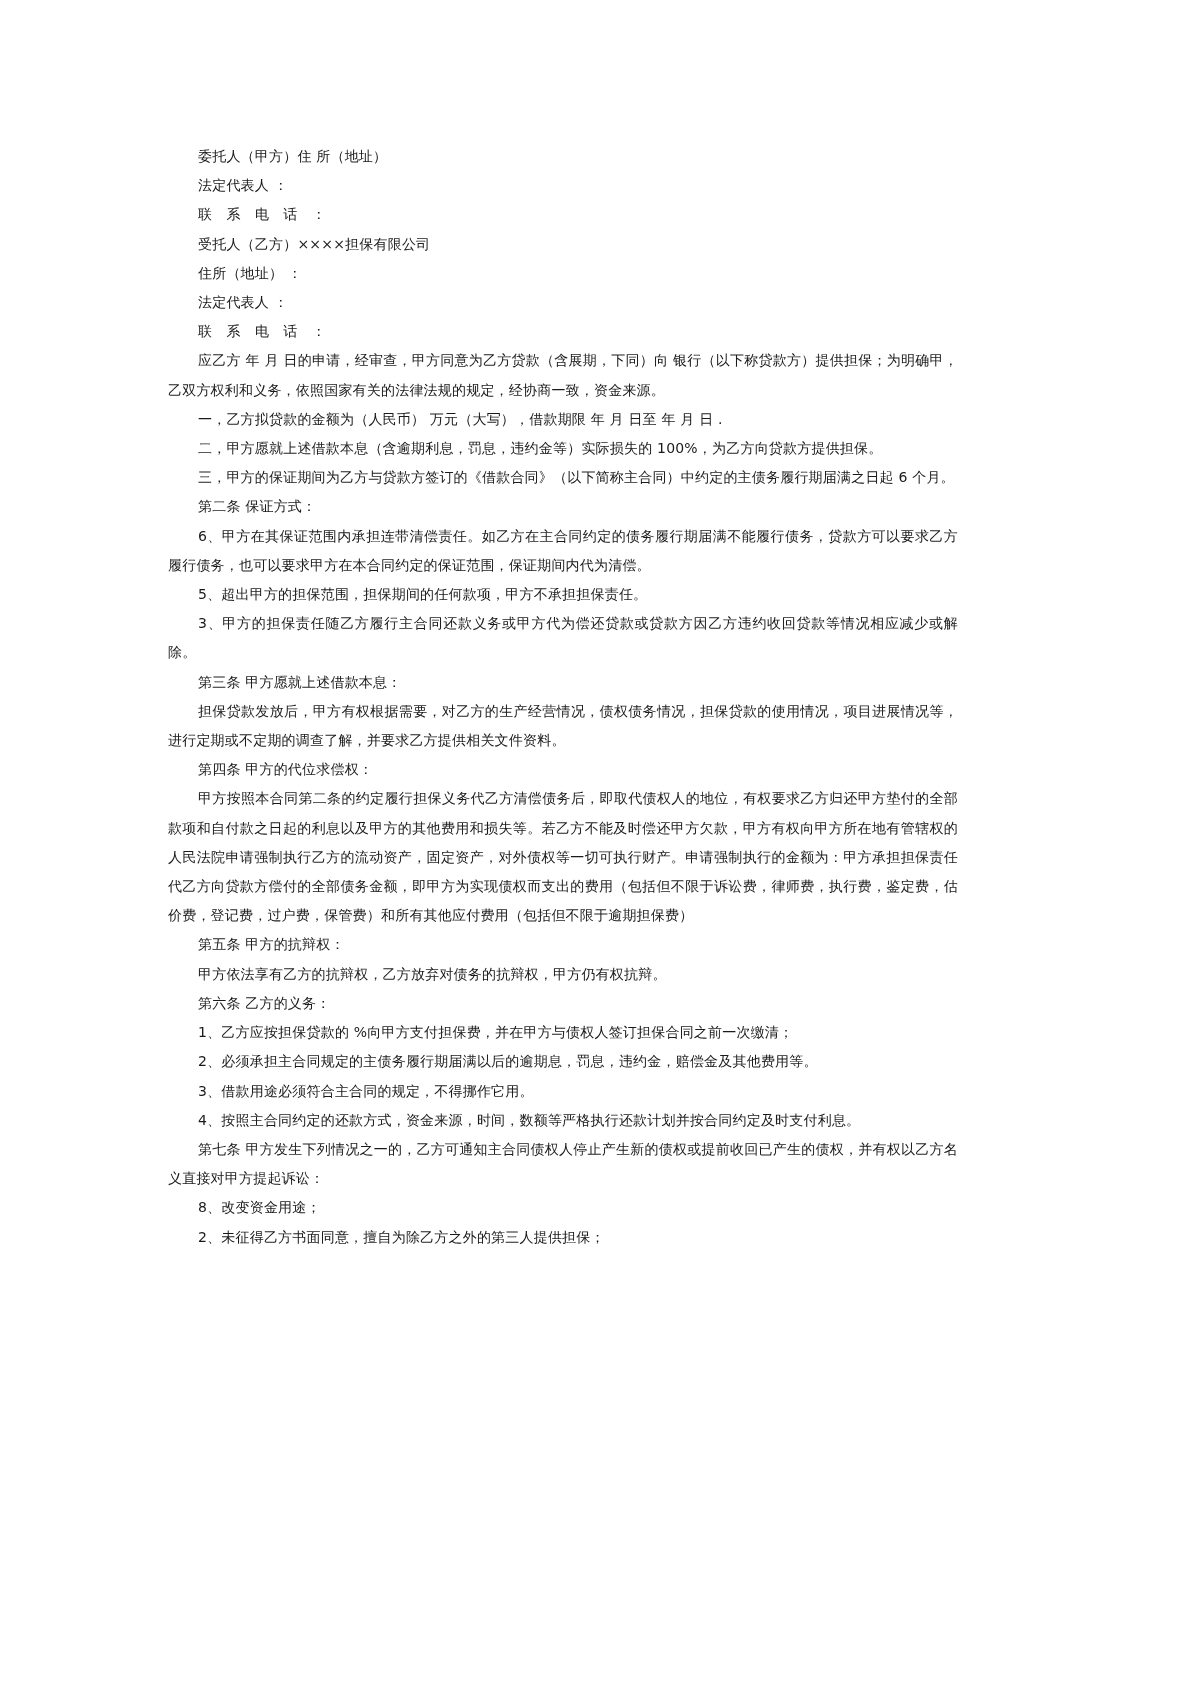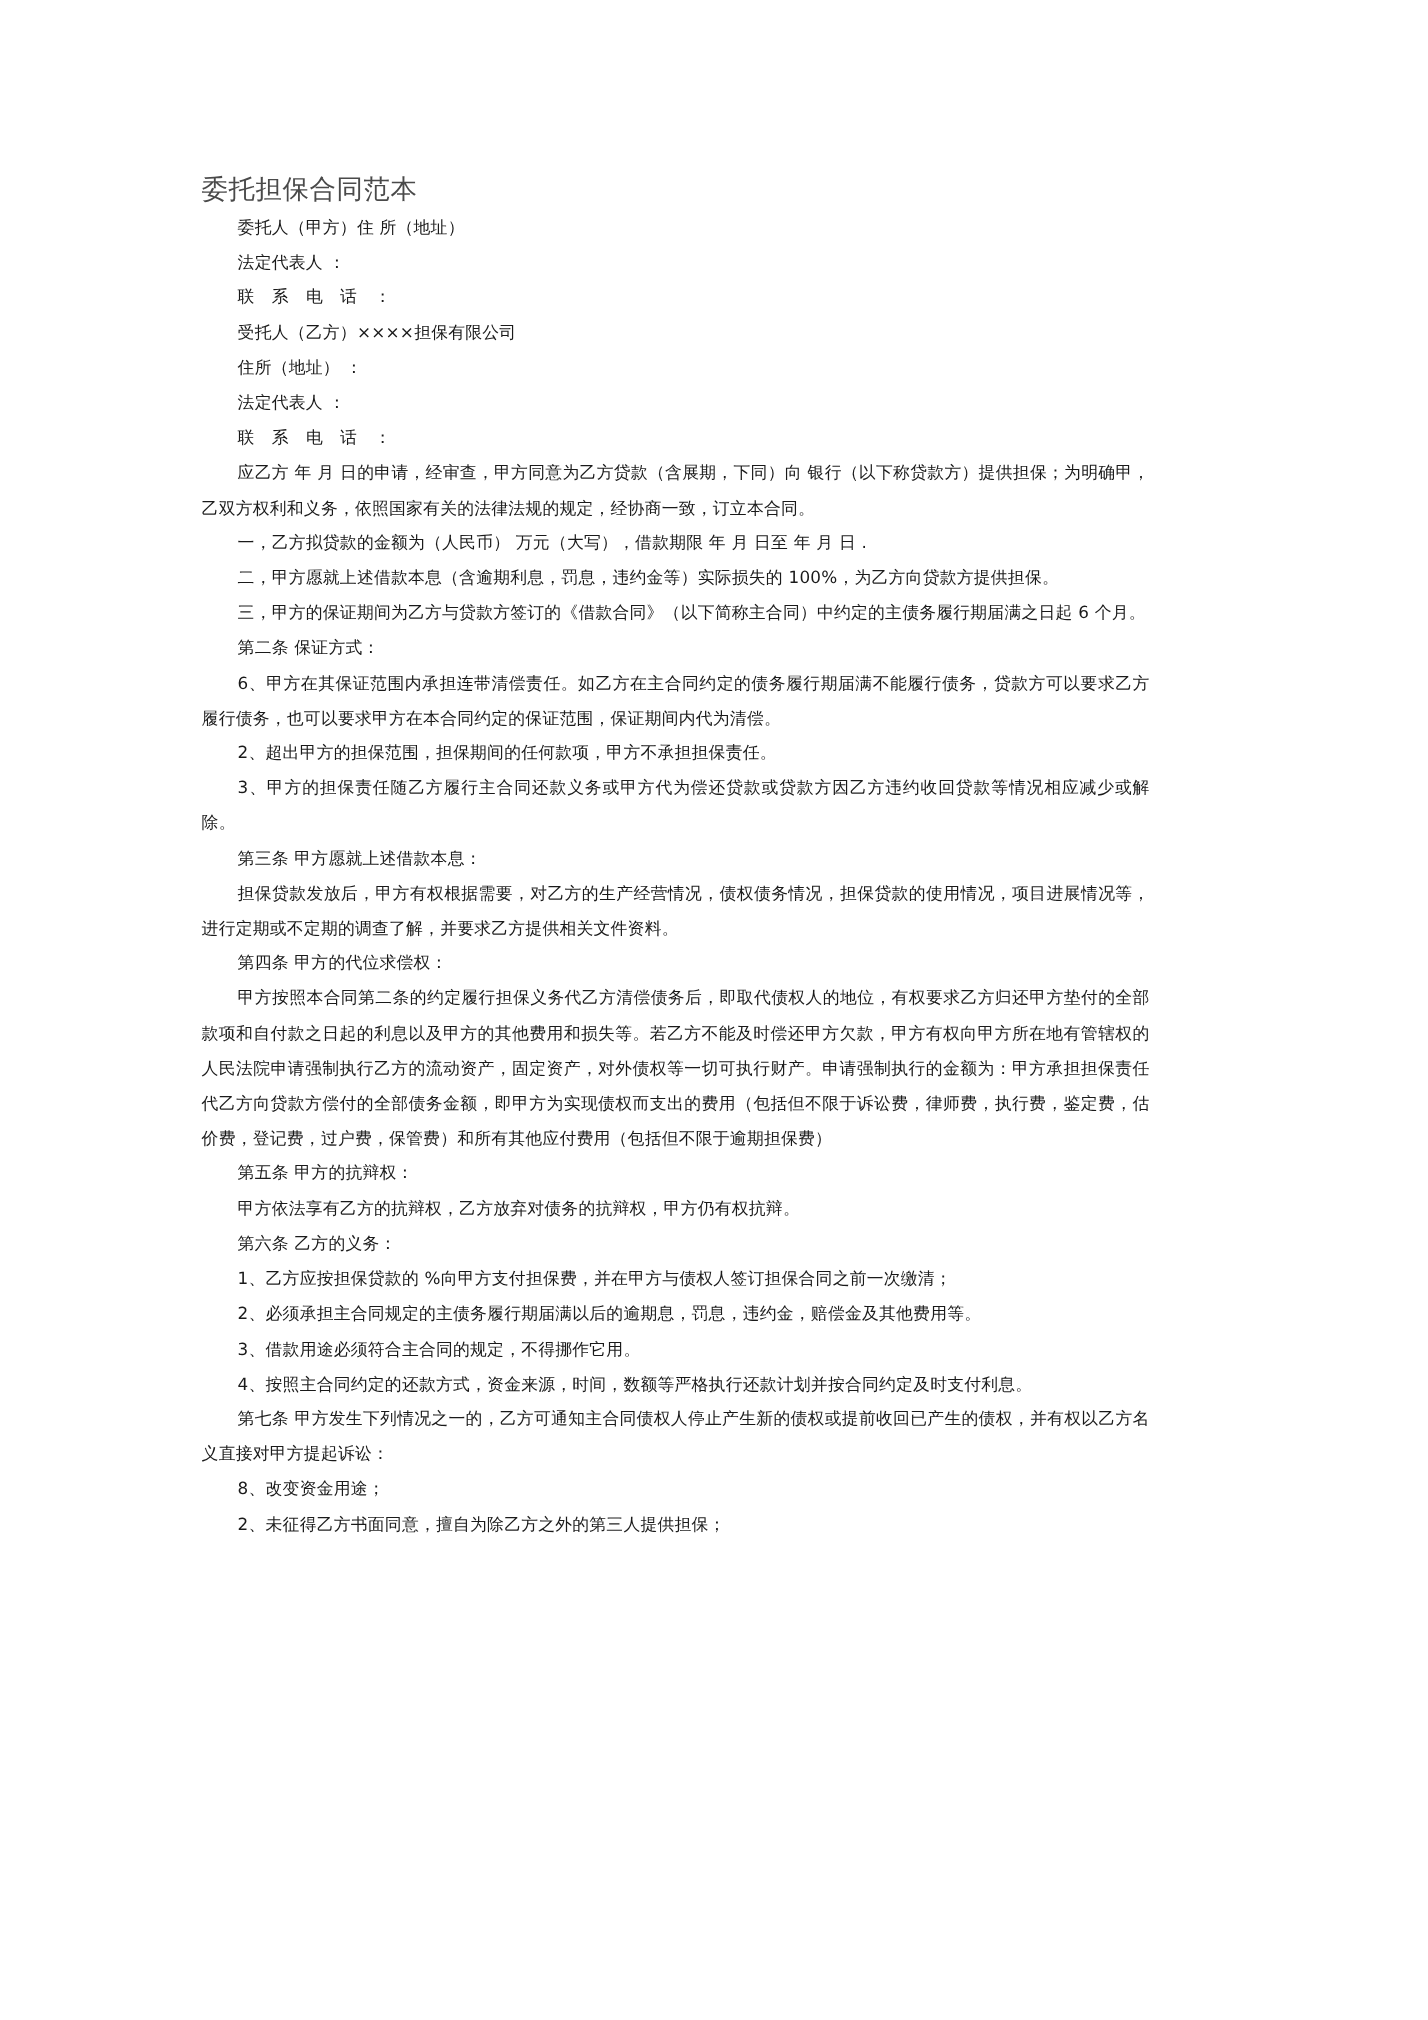--- a/index.html
+++ b/index.html
@@ -28,39 +28,38 @@
       text-indent: 30px;
       text-align: justify;
       letter-spacing: 0.2px;
     }
     .para.spaced { letter-spacing: 5px; }
   </style>
 </head>
 <body>
 
 <div class="page">
-  <h1 class="doc-title">委托担保合同范本</h1>
 
   <p class="para">委托人（甲方）住 所（地址）</p>
   <p class="para">法定代表人 ：</p>
   <p class="para spaced">联 系 电 话 ：</p>
   <p class="para">受托人（乙方）××××担保有限公司</p>
   <p class="para">住所（地址）  ：</p>
   <p class="para">法定代表人 ：</p>
   <p class="para spaced">联 系 电 话 ：</p>
 
-  <p class="para">应乙方 年 月 日的申请，经审查，甲方同意为乙方贷款（含展期，下同）向 银行（以下称贷款方）提供担保；为明确甲，乙双方权利和义务，依照国家有关的法律法规的规定，经协商一致，订立本合同。</p>
+  <p class="para">应乙方 年 月 日的申请，经审查，甲方同意为乙方贷款（含展期，下同）向 银行（以下称贷款方）提供担保；为明确甲，乙双方权利和义务，依照国家有关的法律法规的规定，经协商一致，资金来源。</p>
 
   <p class="para">一，乙方拟贷款的金额为（人民币） 万元（大写），借款期限 年 月 日至 年 月 日 .</p>
   <p class="para">二，甲方愿就上述借款本息（含逾期利息，罚息，违约金等）实际损失的 100%，为乙方向贷款方提供担保。</p>
   <p class="para">三，甲方的保证期间为乙方与贷款方签订的《借款合同》（以下简称主合同）中约定的主债务履行期届满之日起 6 个月。</p>
 
   <p class="para">第二条 保证方式：</p>
   <p class="para">6、甲方在其保证范围内承担连带清偿责任。如乙方在主合同约定的债务履行期届满不能履行债务，贷款方可以要求乙方履行债务，也可以要求甲方在本合同约定的保证范围，保证期间内代为清偿。</p>
-  <p class="para">2、超出甲方的担保范围，担保期间的任何款项，甲方不承担担保责任。</p>
+  <p class="para">5、超出甲方的担保范围，担保期间的任何款项，甲方不承担担保责任。</p>
   <p class="para">3、甲方的担保责任随乙方履行主合同还款义务或甲方代为偿还贷款或贷款方因乙方违约收回贷款等情况相应减少或解除。</p>
 
   <p class="para">第三条 甲方愿就上述借款本息：</p>
   <p class="para">担保贷款发放后，甲方有权根据需要，对乙方的生产经营情况，债权债务情况，担保贷款的使用情况，项目进展情况等，进行定期或不定期的调查了解，并要求乙方提供相关文件资料。</p>
 
   <p class="para">第四条 甲方的代位求偿权：</p>
   <p class="para">甲方按照本合同第二条的约定履行担保义务代乙方清偿债务后，即取代债权人的地位，有权要求乙方归还甲方垫付的全部款项和自付款之日起的利息以及甲方的其他费用和损失等。若乙方不能及时偿还甲方欠款，甲方有权向甲方所在地有管辖权的人民法院申请强制执行乙方的流动资产，固定资产，对外债权等一切可执行财产。申请强制执行的金额为：甲方承担担保责任代乙方向贷款方偿付的全部债务金额，即甲方为实现债权而支出的费用（包括但不限于诉讼费，律师费，执行费，鉴定费，估价费，登记费，过户费，保管费）和所有其他应付费用（包括但不限于逾期担保费）</p>
 
   <p class="para">第五条 甲方的抗辩权：</p>
   <p class="para">甲方依法享有乙方的抗辩权，乙方放弃对债务的抗辩权，甲方仍有权抗辩。</p>

